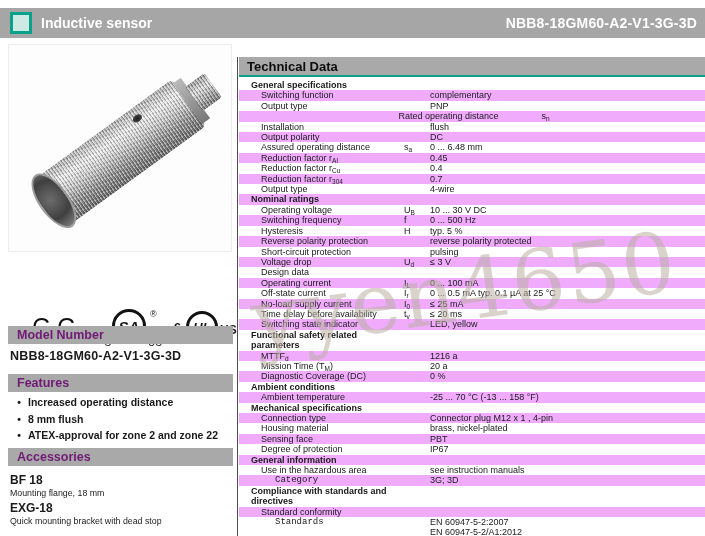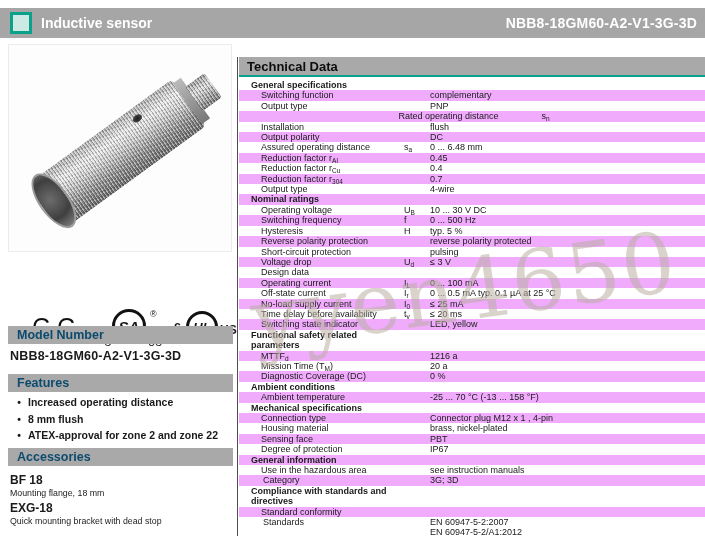--- a/index.html
+++ b/index.html
@@ -45,40 +45,40 @@
   .csa-c{position:absolute;left:-4px;top:30px;font-size:10px;}
   .csa-us{position:absolute;left:40px;top:30px;font-size:10px;}
   .ulm{position:absolute;left:178px;top:6px;width:60px;height:42px;}
   .ul-c{position:absolute;left:-12px;top:8px;font-weight:bold;font-size:12px;}
   .ul-circle{position:absolute;left:0;top:0;width:32px;height:32px;border:3px solid #111;border-radius:50%;
     box-sizing:border-box;display:flex;align-items:center;justify-content:center;
     font-weight:bold;font-size:13px;font-style:italic;}
   .ul-us{position:absolute;left:34px;top:12px;font-weight:bold;font-size:12px;}
   
   .secbar{position:absolute;left:8px;width:225px;height:18px;background:#a9a9a9;
-    display:flex;align-items:center;font-weight:bold;font-size:12.5px;color:#0c4a6e;}
+    display:flex;align-items:center;font-weight:bold;font-size:12.5px;color:#701a75;}
   .secbar span{margin-left:9px;}
   .modelno{position:absolute;left:10px;top:349px;font-weight:bold;font-size:12.5px;letter-spacing:.2px;}
   .features-list{position:absolute;left:10px;top:396px;width:222px;}
   .feat{display:flex;font-weight:bold;font-size:10.5px;margin-bottom:4.5px;}
   .feat .dot{width:18px;text-align:center;flex:0 0 18px;}
   .accessories{position:absolute;left:10px;top:470px;width:222px;}
   .acc-name{font-weight:bold;font-size:12px;margin-top:3px;}
   .acc-desc{font-size:8.8px;margin-top:1px;color:#222;}
   
   .tech{position:absolute;left:239px;top:57px;width:466px;}
   .techbar{height:18px;background:#a9a9a9;border-bottom:2px solid #0aa18b;
     display:flex;align-items:center;font-weight:bold;font-size:13px;color:#0d0d0d;}
   .techbar span{margin-left:8px;}
   .trows{margin-top:3px;}
   .trow{display:flex;align-items:flex-start;min-height:10.4px;line-height:10.4px;font-size:9px;}
   .trow.gray{background:#f0abfc;justify-content:center;}
   .t-label{flex:0 0 165px;padding-left:22px;box-sizing:border-box;}
   .trow.section .t-label{padding-left:12px;font-weight:bold;}
-  .trow.ind2 .t-label{padding-left:24px;}
+  .trow.ind2 .t-label{padding-left:36px;font-family:Liberation Mono, monospace;}
   .t-sym{flex:0 0 26px;}
   .t-val{flex:1;white-space:pre-line;}
   sub{font-size:6.5px;vertical-align:-2px;line-height:0;}
   
   .watermark{position:absolute;left:250px;top:242px;z-index:6;pointer-events:none;
     font-family:"DejaVu Serif",serif;font-size:84px;color:rgba(185,175,163,.55);
     transform:rotate(-8deg);letter-spacing:2px;white-space:nowrap;}
 </style>
 </head>
 <body>

